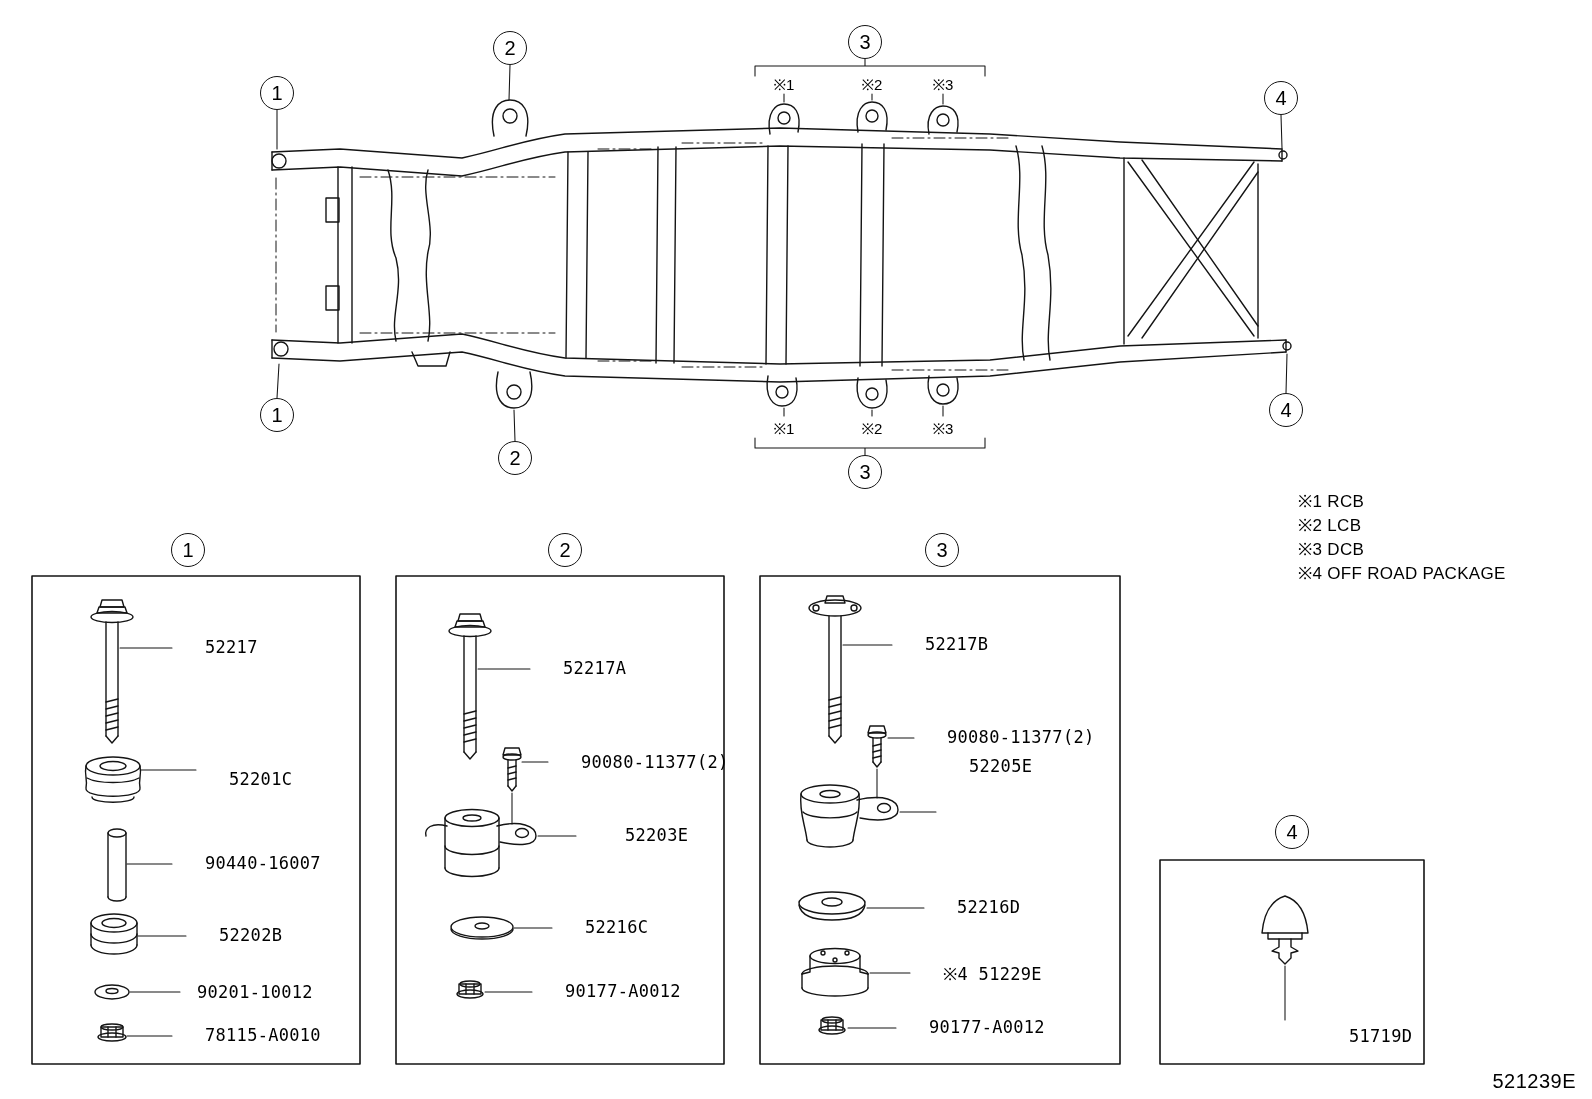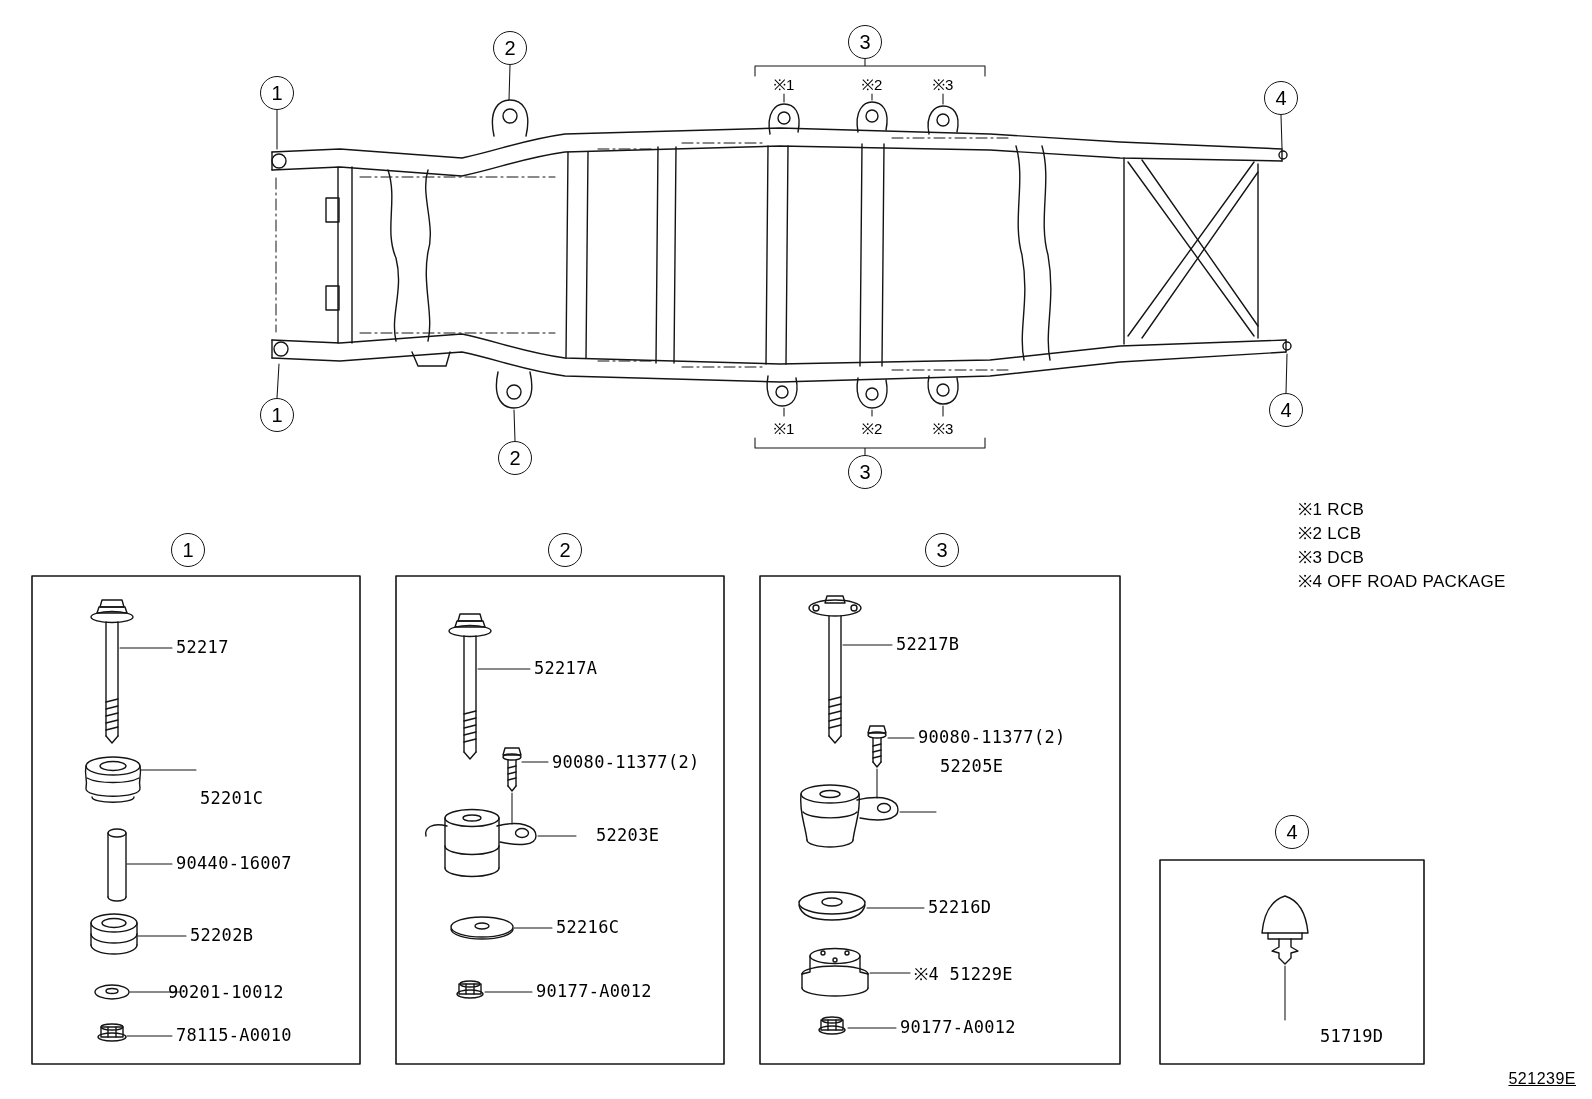--- a/index.html
+++ b/index.html
@@ -8,24 +8,24 @@
   svg#art{position:absolute;left:0;top:0;}
   svg#art path, svg#art rect, svg#art ellipse, svg#art circle{
     fill:none;stroke:#141414;stroke-width:1.4;stroke-linecap:round;stroke-linejoin:round;}
   svg#art .thin{stroke-width:1.05;}
   svg#art .box{stroke-width:1.6;}
   svg#art .dd{stroke-width:1;stroke-dasharray:11 4 2 4;}
   .callout{position:absolute;width:34px;height:34px;border:1.7px solid #141414;border-radius:50%;
            background:#fff;display:flex;align-items:center;justify-content:center;
            font-size:20px;line-height:1;box-sizing:border-box;}
   .part-label{position:absolute;font-family:"DejaVu Sans Mono","Liberation Mono",monospace;
-              font-size:17px;letter-spacing:.3px;white-space:nowrap;}
+              font-size:17px;letter-spacing:.3px;white-space:nowrap;margin-left:29px;}
   .ref-mark{position:absolute;font-size:15px;transform:translateX(-50%);white-space:nowrap;}
-  .legend-line{position:absolute;font-size:17px;white-space:nowrap;letter-spacing:.3px;margin-top:8px;}
-  .diagram-code{position:absolute;right:16px;top:1070px;font-size:16px;letter-spacing:.5px;text-decoration:underline;}
+  .legend-line{position:absolute;font-size:17px;white-space:nowrap;letter-spacing:.3px;}
+  .diagram-code{position:absolute;right:16px;top:1070px;font-size:20px;letter-spacing:.5px;}
 </style>
 </head>
 <body>
 
 <div id="stage">
 
   <svg id="art" width="1592" height="1099" viewBox="0 0 1592 1099">
 
     <g>
 
@@ -300,21 +300,21 @@
       <span>2</span>
     </div>
   <div class="callout" style="left:925px;top:533px">
       <span>3</span>
     </div>
   <div class="callout" style="left:1275px;top:815px">
       <span>4</span>
     </div>
 
   <span class="part-label" style="left:176px;top:637px">52217</span>
-  <span class="part-label" style="left:200px;top:788px">52201C</span>
+  <span class="part-label" style="left:200px;top:769px">52201C</span>
   <span class="part-label" style="left:176px;top:853px">90440-16007</span>
   <span class="part-label" style="left:190px;top:925px">52202B</span>
   <span class="part-label" style="left:168px;top:982px">90201-10012</span>
   <span class="part-label" style="left:176px;top:1025px">78115-A0010</span>
 
   <span class="part-label" style="left:534px;top:658px">52217A</span>
   <span class="part-label" style="left:552px;top:752px">90080-11377(2)</span>
   <span class="part-label" style="left:596px;top:825px">52203E</span>
   <span class="part-label" style="left:556px;top:917px">52216C</span>
   <span class="part-label" style="left:536px;top:981px">90177-A0012</span>

